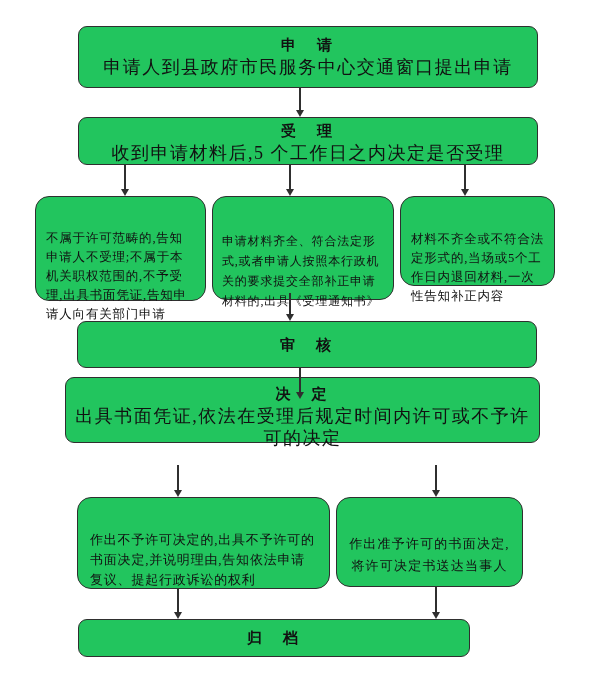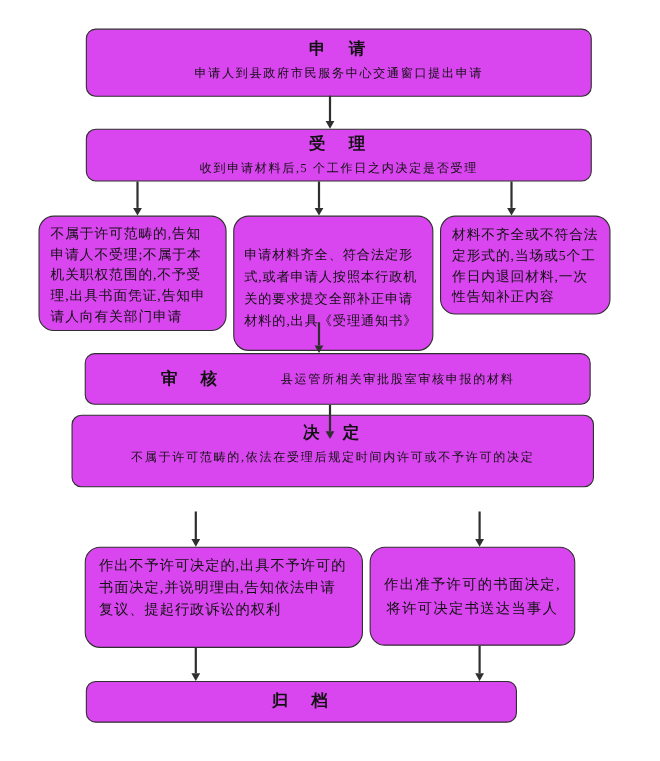--- a/index.html
+++ b/index.html
@@ -3,34 +3,35 @@
 <meta charset="utf-8">
 <style>
   html,body { margin:0; padding:0; background:#ffffff; }
   .canvas {
     position:relative; width:600px; height:692px; background:#ffffff;
     font-family:"Liberation Serif","DejaVu Serif",serif; color:#111111;
     overflow:hidden;
   }
   .node {
     position:absolute; box-sizing:border-box;
-    border:1.6px solid #2f2f2f; background:#d946ef;
+    border:1.6px solid #2f2f2f; background:#22c55e;
   }
   .wide  { border-radius:9px; text-align:center; }
   .small { border-radius:14px; }
   .node-title {
     display:block; font-weight:bold; font-size:15px;
     letter-spacing:3px; line-height:22px; white-space:pre;
   }
   .node-body {
-    display:block; font-size:11px; letter-spacing:1.5px; line-height:22px;
+    display:block; font-size:18px; letter-spacing:1.5px; line-height:22px;
   }
   .small .node-body, .small-body {
     font-size:12.5px; letter-spacing:0.8px; text-align:left;
     word-break:break-all;
+    margin-top:26px;
   }
   .arrow {
     position:absolute; width:9px;
     display:flex; flex-direction:column; align-items:center;
   }
   .arrow .shaft { width:1.6px; flex:1; background:#2f2f2f; }
   .arrow .head {
     width:0; height:0;
     border-left:4.5px solid transparent; border-right:4.5px solid transparent;
     border-top:7.5px solid #2f2f2f;
@@ -51,36 +52,35 @@
 
   <div class="node wide" style="left:78px; top:117px; width:460px; height:48px; padding-top:2px;">
     <span class="node-title">受　理</span>
     <span class="node-body">收到申请材料后,5 个工作日之内决定是否受理</span>
   </div>
 
   <div class="node small" style="left:35px; top:196px; width:171px; height:105px; padding:6px 10px;">
     <span class="node-body" style="line-height:19px;">不属于许可范畴的,告知申请人不受理;不属于本机关职权范围的,不予受理,出具书面凭证,告知申请人向有关部门申请</span>
   </div>
 
-  <div class="node small" style="left:212px; top:196px; width:182px; height:123px; padding:24px 9px;">
+  <div class="node small" style="left:212px; top:196px; width:182px; height:104px; padding:8px 9px;">
     <span class="node-body" style="line-height:20px; font-size:12px;">申请材料齐全、符合法定形式,或者申请人按照本行政机关的要求提交全部补正申请材料的,出具《受理通知书》</span>
   </div>
 
   <div class="node small" style="left:400px; top:196px; width:155px; height:90px; padding:7px 10px;">
     <span class="node-body" style="line-height:19px;">材料不齐全或不符合法定形式的,当场或5个工作日内退回材料,一次性告知补正内容</span>
   </div>
 
   <div class="node wide row-center" style="left:77px; top:321px; width:460px; height:47px; gap:55px;font-family:Liberation Serif, serif;">
     <span class="node-title">审　核</span>
-    <span class="node-body">县运管所相关审批股室审核申报的材料</span>
   </div>
 
   <div class="node wide" style="left:65px; top:377px; width:475px; height:66px; padding-top:5px;">
     <span class="node-title">决　定</span>
-    <span class="node-body">不属于许可范畴的,依法在受理后规定时间内许可或不予许可的决定</span>
+    <span class="node-body">出具书面凭证,依法在受理后规定时间内许可或不予许可的决定</span>
   </div>
 
   <div class="node small" style="left:77px; top:497px; width:253px; height:92px; padding:6px 12px;">
     <span class="node-body" style="line-height:20px; font-size:13px;">作出不予许可决定的,出具不予许可的书面决定,并说明理由,告知依法申请复议、提起行政诉讼的权利</span>
   </div>
 
   <div class="node small row-center" style="left:336px; top:497px; width:187px; height:90px; padding:0 8px;">
     <span class="node-body" style="line-height:22px; font-size:13px; letter-spacing:1.2px; text-align:center; word-break:break-all;">作出准予许可的书面决定,将许可决定书送达当事人</span>
   </div>
 

